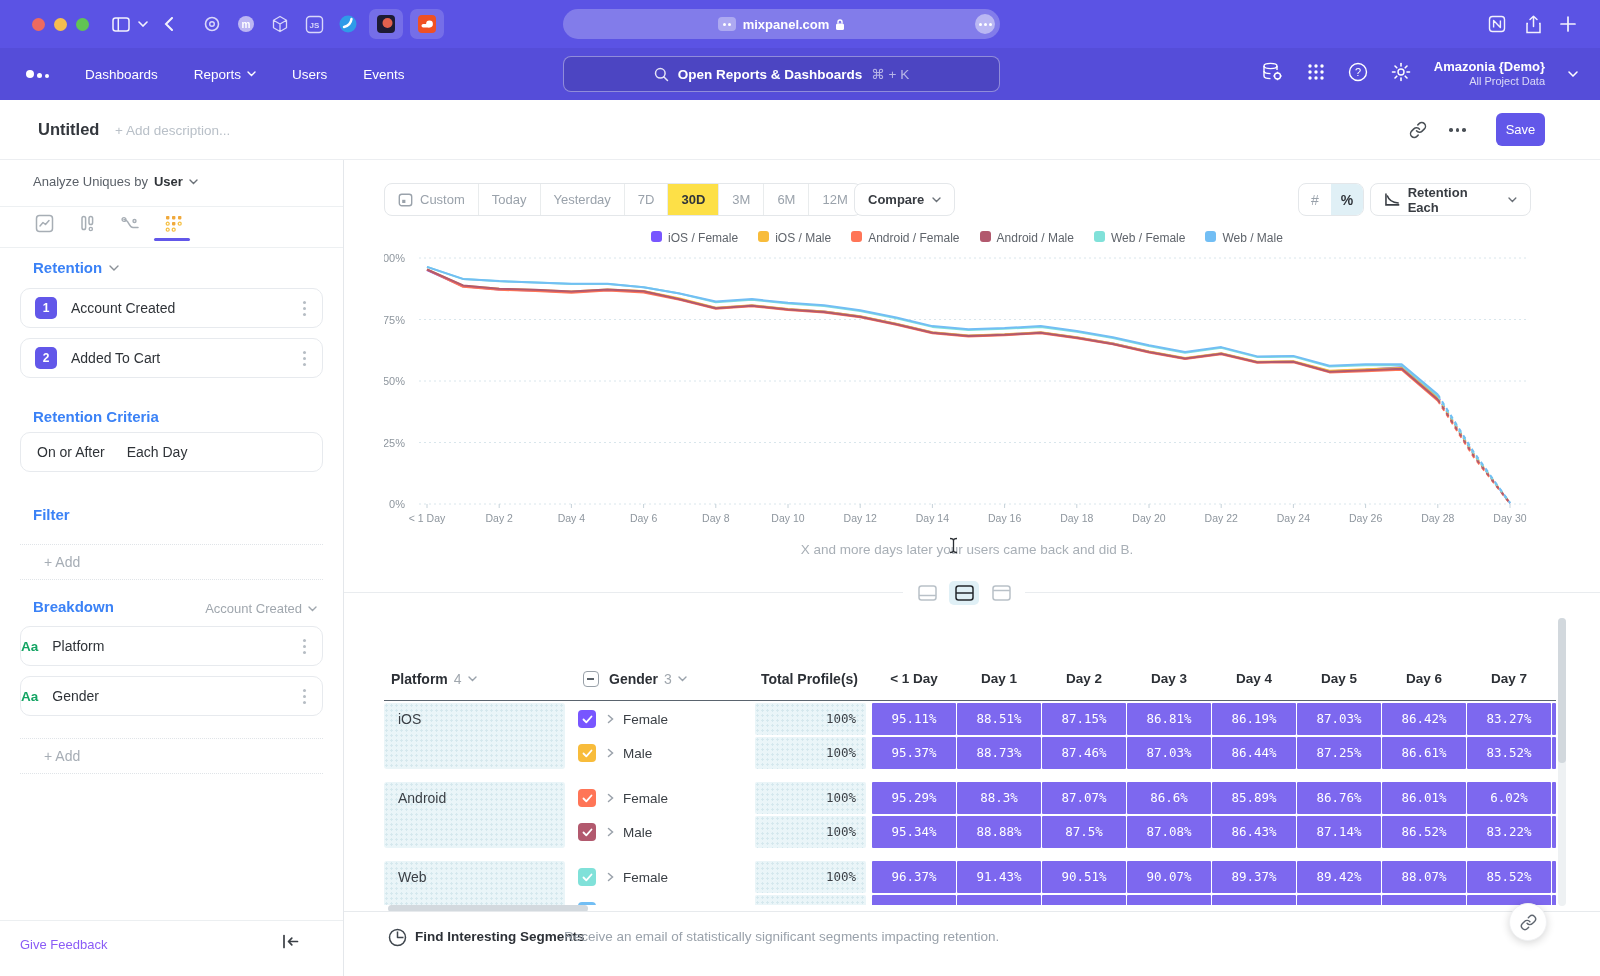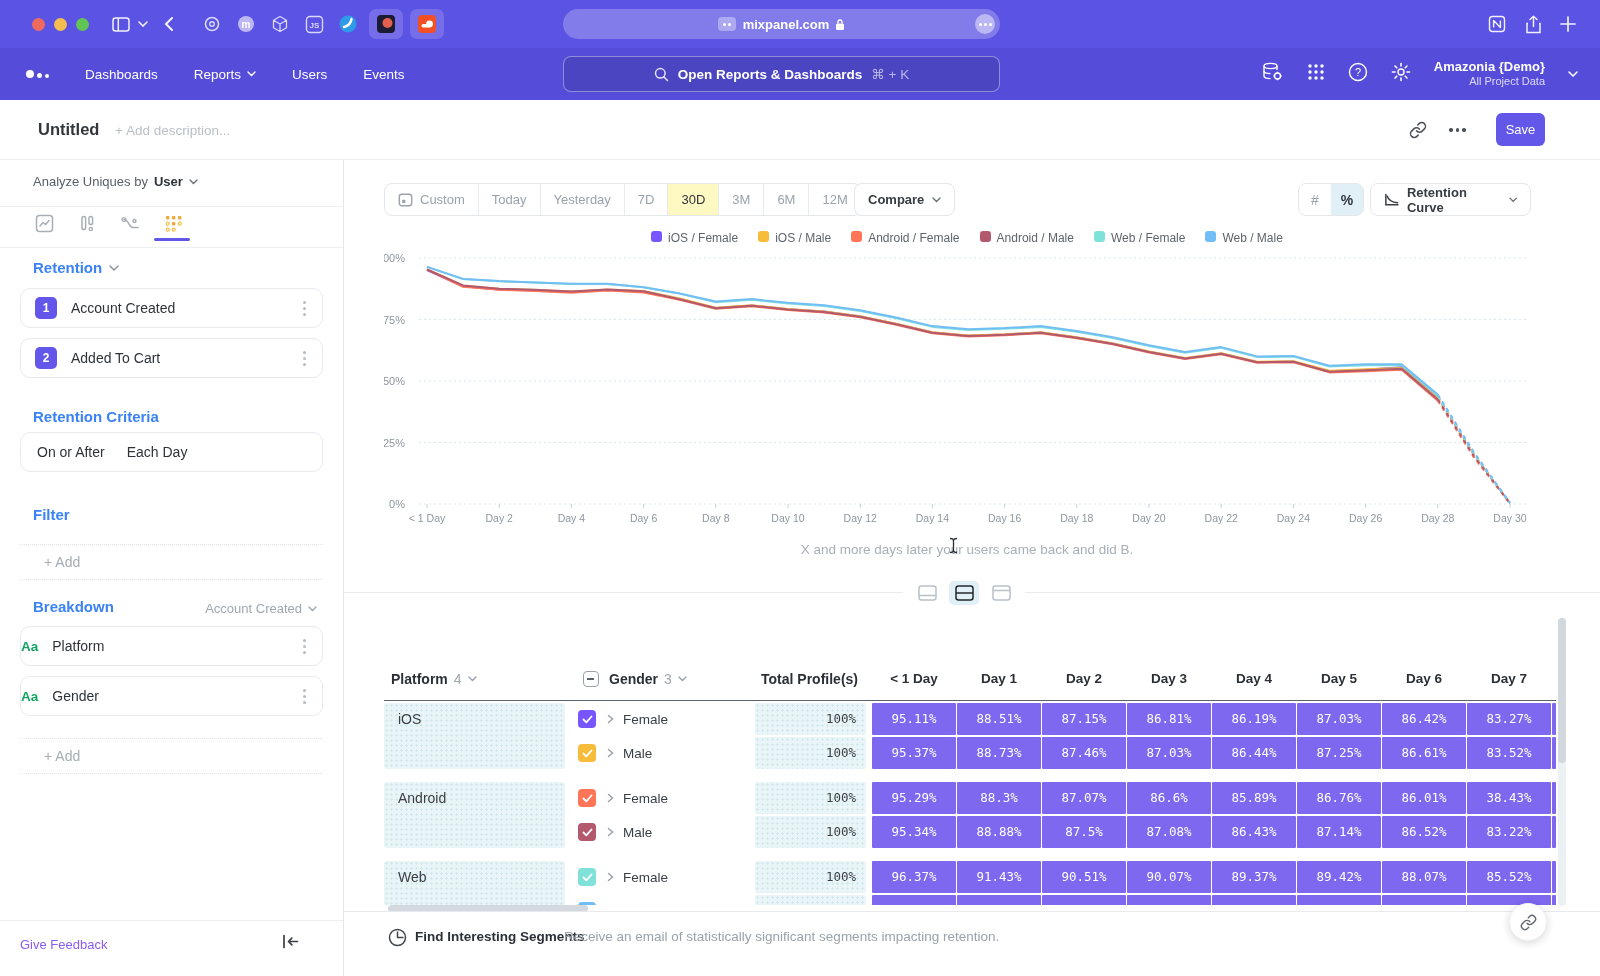--- a/index.html
+++ b/index.html
@@ -75,21 +75,21 @@
   .scope { position:absolute; right:26px; font-size:13px; color:#a0a7ae; display:flex; align-items:center; gap:6px; }
   .sb-foot { position:absolute; left:0; top:760px; width:343px; height:56px; border-top:1px solid #eceff1; }
   .feedback { position:absolute; left:20px; top:16px; font-size:13px; color:#8b5cf6; }
 
   
   .segwrap { position:absolute; left:384px; top:183px; height:33px; display:flex; align-items:stretch;
     border:1px solid #e4e7ea; border-radius:8px; overflow:hidden; background:#fff; }
   .seg { display:flex; align-items:center; gap:7px; padding:0 13px; font-size:13px; color:#9aa2ab;
     border-right:1px solid #e9eced; }
   .seg:last-child { border-right:none; }
-  .seg.sel { background:#fef9c3; color:#2f343a; font-weight:400; }
+  .seg.sel { background:#fde047; color:#2f343a; font-weight:700; }
   .btn { position:absolute; height:33px; border:1px solid #e4e7ea; border-radius:8px; background:#fff;
     display:flex; align-items:center; gap:8px; font-size:13px; font-weight:600; color:#383c42; padding:0 13px; }
   .tglwrap { position:absolute; left:1298px; top:183px; height:33px; display:flex; border:1px solid #e4e7ea;
     border-radius:8px; overflow:hidden; background:#fff; }
   .tgl { width:32px; display:flex; align-items:center; justify-content:center; font-size:14px; color:#9aa2ab; }
   .tgl.sel { background:#e0f0f6; color:#2f343a; font-weight:600; }
 
   
   .legend { position:absolute; left:384px; top:231px; width:1166px; display:flex; justify-content:center;
     gap:20px; font-size:12px; color:#5f646b; }
@@ -508,21 +508,21 @@
 
   <div class="tglwrap">
     <span class="tgl">#</span>
     <span class="tgl sel">%</span>
   </div>
   <div class="btn" style="left:1370px;top:183px;width:161px">
     <svg width="16" height="14" viewBox="0 0 16 14">
         <path d="M2 1v11h13" fill="none" stroke="#3a3f45" stroke-width="1.6" stroke-linecap="round"></path>
         <path d="M3.5 3c1.5 4.5 5 6.5 11 7" fill="none" stroke="#3a3f45" stroke-width="1.6" stroke-linecap="round"></path>
       </svg>
-    <span>Retention Curve</span>
+    <span>Retention Each</span>
     <svg width="9" height="6" viewBox="0 0 9 6">
         <path d="M1 1l3.5 3.5L8 1" fill="none" stroke="#6b7178" stroke-width="1.4" stroke-linecap="round"></path>
       </svg>
   </div>
 
   <div class="legend">
       <div class="leg-item">
         <span class="sw" style="background: rgb(120, 86, 255);"></span>
         <span>iOS / Female</span>
       </div>
@@ -731,21 +731,21 @@
           </div>
           <div class="tcell shade mono">100%</div>
           <div class="dcells">
             <div class="dcell mono">95.29%</div>
             <div class="dcell mono">88.3%</div>
             <div class="dcell mono">87.07%</div>
             <div class="dcell mono">86.6%</div>
             <div class="dcell mono">85.89%</div>
             <div class="dcell mono">86.76%</div>
             <div class="dcell mono">86.01%</div>
-            <div class="dcell mono">38.43%</div>
+            <div class="dcell mono">6.02%</div>
             <div class="dcell sliver"></div>
           </div>
         </div>
         <div class="trow" style="top: 34px;">
           <div class="gcell">
             <span class="cb" style="background:#B2596E">
               <svg width="11" height="9" viewBox="0 0 11 9">
                 <path d="M1.5 4.5l2.8 2.8L9.5 1.5" fill="none" stroke="#fff" stroke-width="1.8" stroke-linecap="round" stroke-linejoin="round"></path>
               </svg>
             </span>

